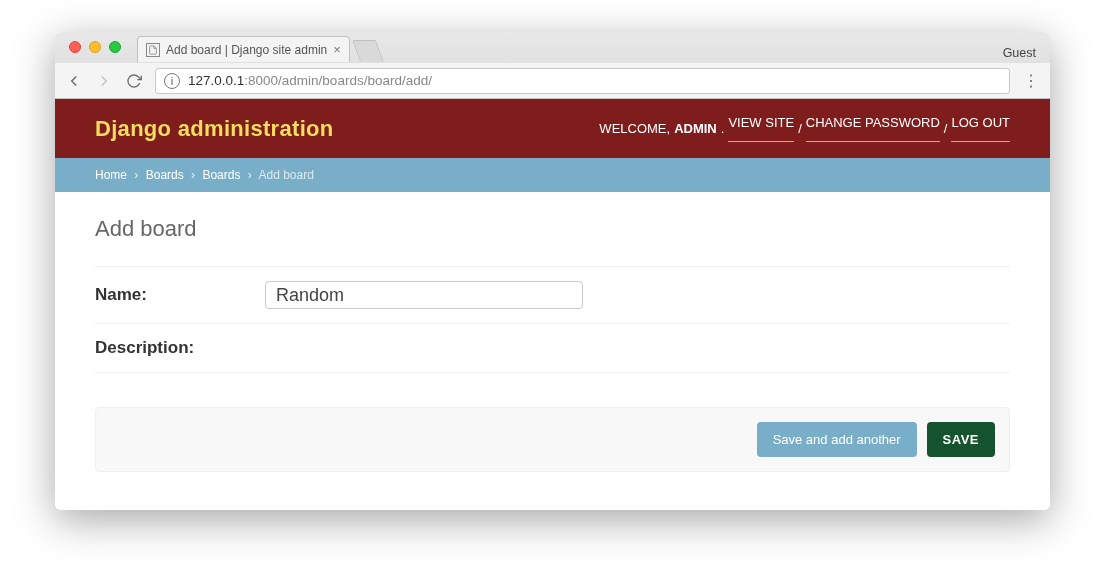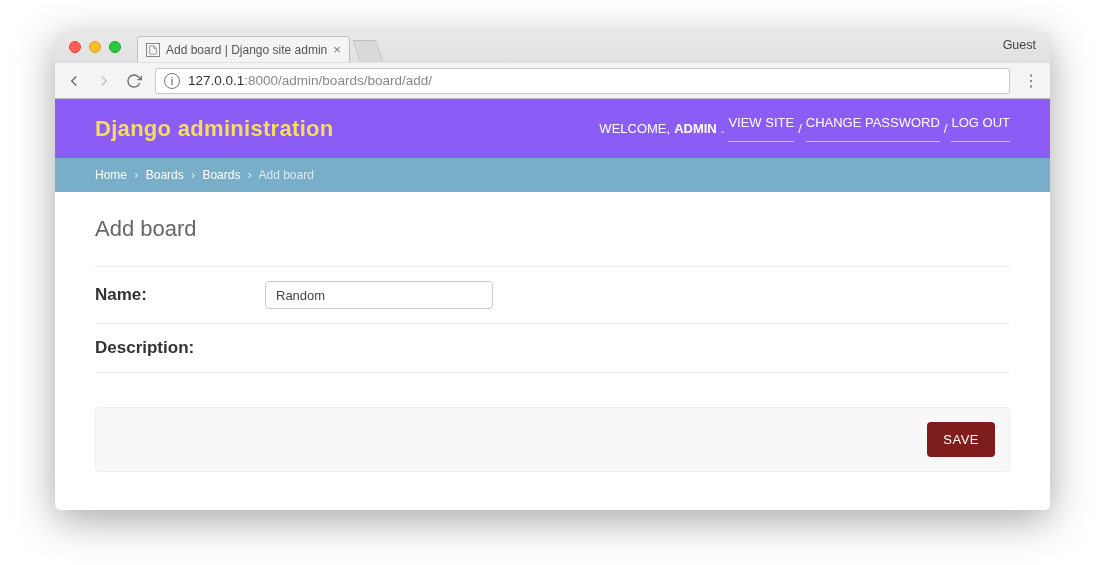--- a/index.html
+++ b/index.html
@@ -79,21 +79,21 @@
     background: #d9d9d9;
     border: 1px solid #bfbfbf;
     border-bottom: none;
     transform: skewX(20deg);
     border-radius: 2px;
     margin-bottom: 0;
   }
   .guest {
     position: absolute;
     right: 14px;
-    top: 6px;
+    top: 14px;
     font-size: 12.5px;
     color: #444;
   }
   .toolbar {
     height: 36px;
     background: #f4f4f4;
     border-top: 1px solid #e0e0e0;
     display: flex;
     align-items: center;
     padding: 0 10px;
@@ -133,21 +133,21 @@
   }
   
   .page {
     flex:1;
     overflow: auto;
     background:#fff;
     display:flex;
     flex-direction:column;
   }
   .django-header {
-    background: #8b5cf6;
+    background: #7f1d1d;
     color: #fff;
     padding: 16px 40px;
     display: flex;
     align-items: center;
     justify-content: space-between;
   }
   .django-branding {
     color: #f5dd5d;
     font-size: 22px;
     font-weight: 600;
@@ -193,26 +193,26 @@
     border-bottom: 1px solid #eee;
   }
   .form-row:first-of-type{border-top:1px solid #eee;}
   .form-row label {
     width: 170px;
     font-size: 17px;
     font-weight: 600;
     color: #333;
   }
   .form-row input[type=text]{
-    width: 228px;
+    width: 318px;
     height: 28px;
     border: 1px solid #ccc;
     border-radius: 4px;
     padding: 0 10px;
-    font-size: 13px;
+    font-size: 18px;
     color: #444;
   }
   .submit-row {
     margin-top: 34px;
     background: #f8f8f8;
     border: 1px solid #eee;
     border-radius: 4px;
     padding: 14px 14px;
     display:flex;
     justify-content:flex-end;
@@ -221,21 +221,21 @@
   .btn {
     border:none;
     padding: 10px 16px;
     font-size: 13px;
     border-radius: 4px;
     color:#fff;
     cursor:pointer;
     font-weight:500;
   }
   .btn.default{background:#79aec8;}
-  .btn.primary{background:#7f1d1d;font-weight:400;letter-spacing:.5px;}
+  .btn.primary{background:#14532d;font-weight:700;letter-spacing:.5px;}
 </style>
 </head>
 <body>
 
 <div class="mac-window">
   <div class="chrome-top">
     <div class="tab-strip">
       <div class="traffic-lights">
         <span class="tl-red"></span>
         <span class="tl-yellow"></span>
@@ -309,17 +309,18 @@
 
       <div class="form-row">
         <label>Name:</label>
         <input type="text" value="Random" style="">
       </div>
       <div class="form-row">
         <label>Description:</label>
       </div>
 
       <div class="submit-row">
+        <button class="btn default">Save and add another</button>
         <button class="btn primary">SAVE</button>
       </div>
     </div>
   </div>
 </div>
 
 </body></html>

